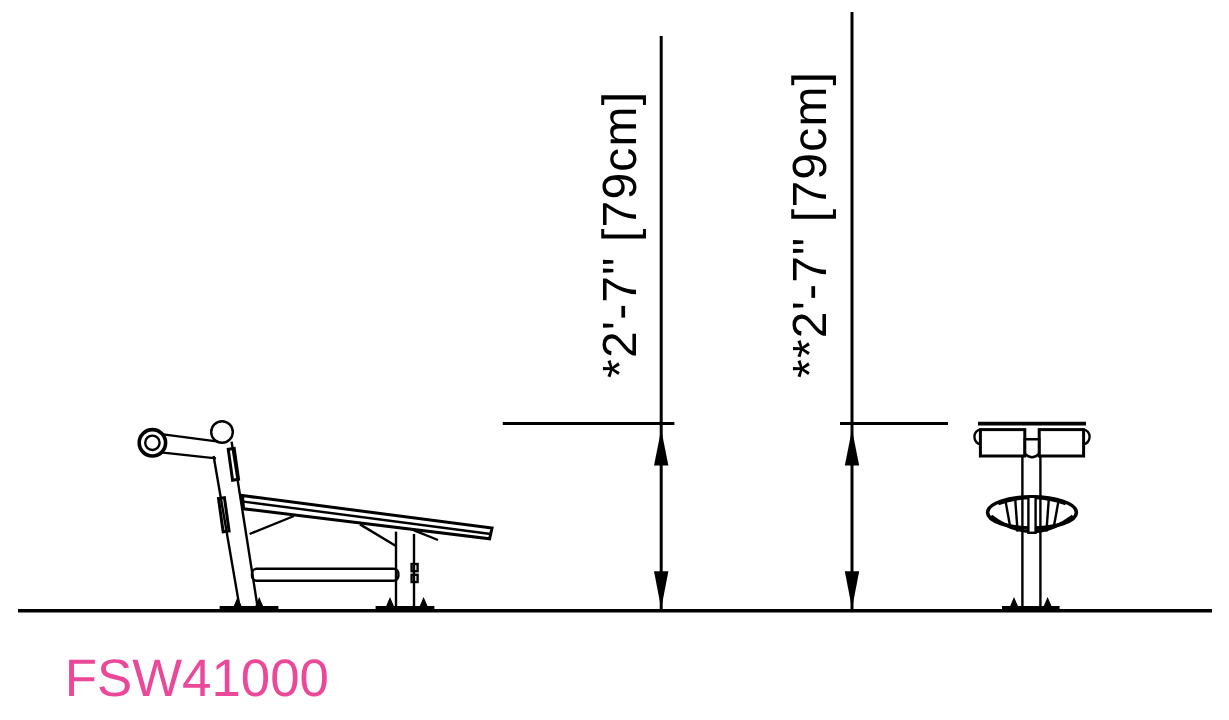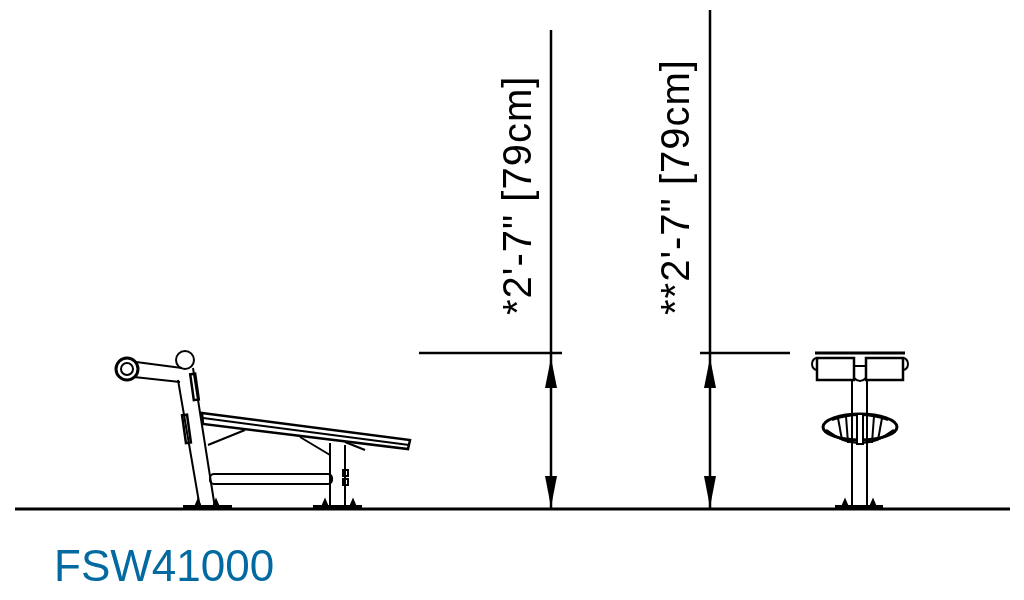--- a/index.html
+++ b/index.html
@@ -1,21 +1,21 @@
 <!DOCTYPE html>
 <html><head>
   <meta charset="utf-8">
   <style>
     html, body { margin: 0; padding: 0; background: #ffffff; }
     body { width: 1024px; height: 600px; position: relative; overflow: hidden;
            font-family: "Liberation Sans", sans-serif; }
     #drawing { position: absolute; left: 0; top: 0; width: 1024px; height: 600px; }
     .dim-text { position: absolute; color: #000; font-size: 40px; white-space: nowrap;
                 transform-origin: left top; transform: rotate(-90deg); line-height: 1; letter-spacing: 1px; }
-    .model-label { position: absolute; left: 54px; top: 544px; font-size: 44px; color: #0369a1; line-height: 1; }
+    .model-label { position: absolute; left: 54px; top: 544px; font-size: 44px; color: #ec4899; line-height: 1; }
   </style>
 </head>
 <body>
 
 <svg id="drawing" viewBox="0 0 1024 600" xmlns="http://www.w3.org/2000/svg">
 
   <line x1="15" y1="509" x2="1010" y2="509" stroke="#000" stroke-width="3"></line>
 
   <g stroke="#000" fill="none" stroke-width="2">
 

